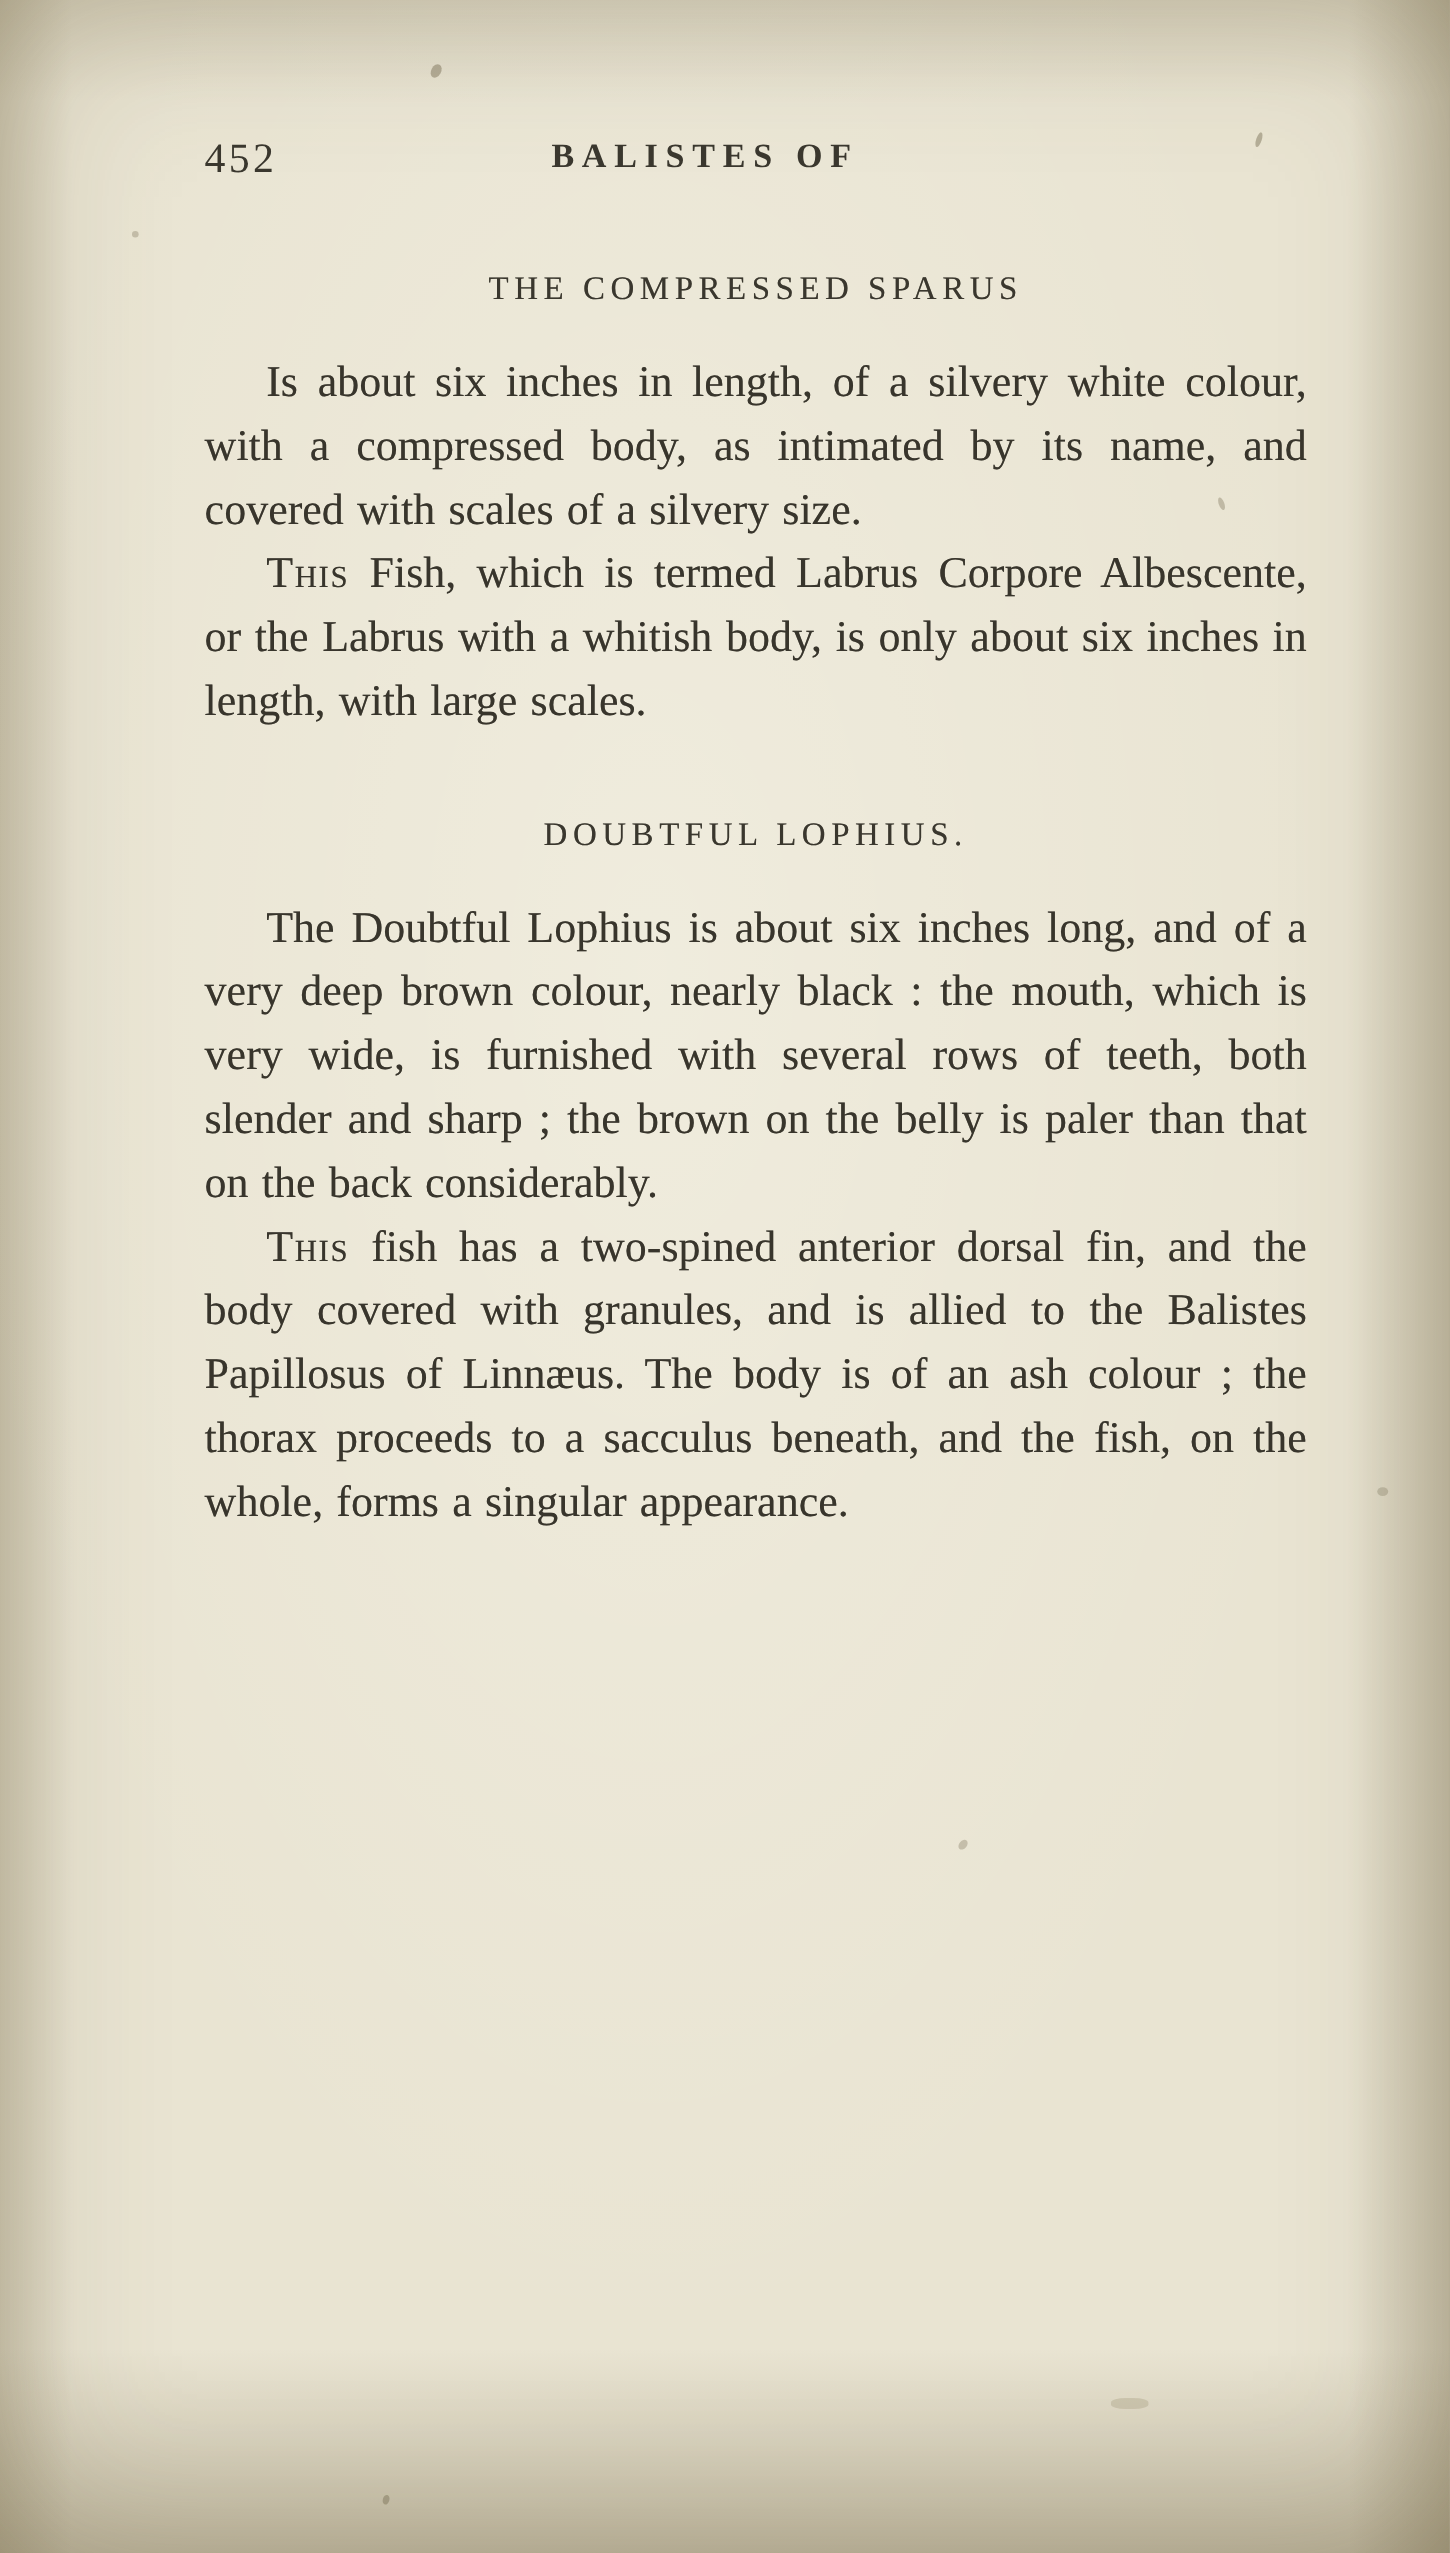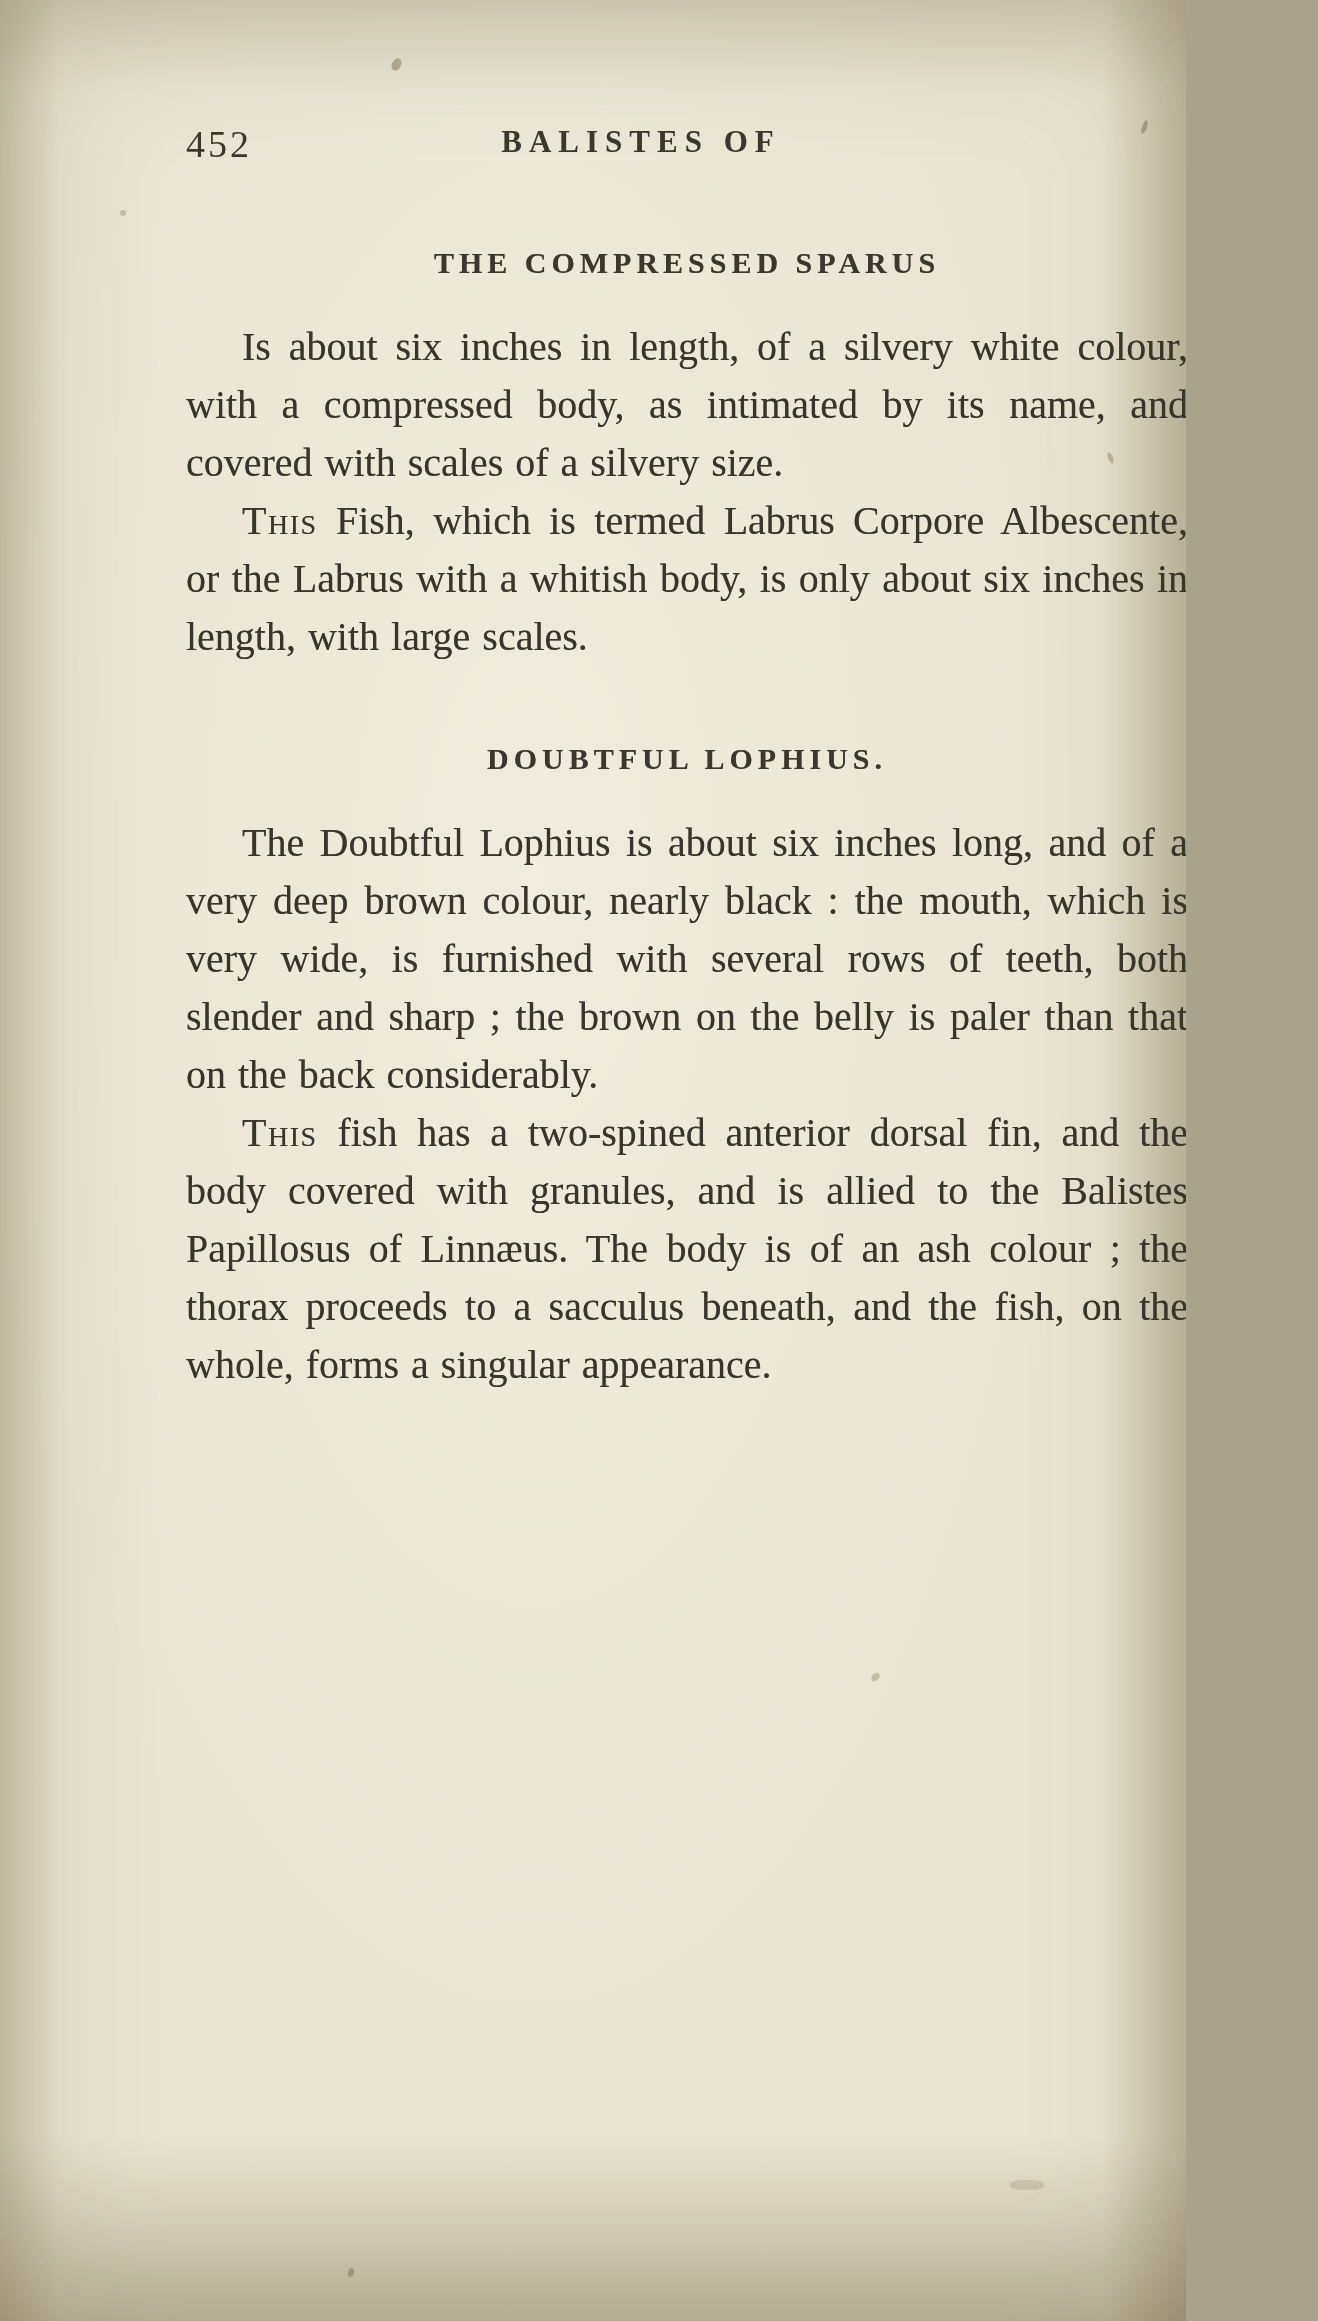--- a/index.html
+++ b/index.html
@@ -2,21 +2,21 @@
 <html><head>
 <meta charset="utf-8">
 <style>
   html, body {
     margin: 0;
     padding: 0;
     background: #a9a28d;
   }
   .paper {
     position: relative;
-    width: 1186px;
+    width: 1318px;
     height: 2321px;
     margin: 0;
     overflow: hidden;
     background:
       radial-gradient(ellipse at 45% 38%, rgba(255,255,248,0.30), rgba(255,255,248,0) 62%),
       linear-gradient(to right, rgba(110,96,58,0.20), rgba(110,96,58,0) 5%, rgba(110,96,58,0) 93%, rgba(100,86,50,0.26)),
       linear-gradient(to bottom, rgba(110,96,58,0.12), rgba(110,96,58,0) 4%, rgba(110,96,58,0) 92%, rgba(100,86,50,0.30)),
       #e9e4d2;
     box-shadow: inset 0 0 150px rgba(98,86,52,0.30);
     font-family: "Liberation Serif", "DejaVu Serif", serif;
@@ -57,21 +57,21 @@
     text-shadow: 0 0 0.6px rgba(56,53,44,0.55);
     word-spacing: 2px;
   }
   p.indent {
     text-indent: 56px;
   }
   h2.section-heading {
     margin: 76px 0 38px 0;
     text-align: center;
     font-size: 30px;
-    font-weight: 700;
+    font-weight: 400;
     letter-spacing: 5px;
     color: #3a372e;
     text-shadow: 0 0 0.6px rgba(58,55,46,0.5);
   }
   .lead {
     font-variant: small-caps;
     letter-spacing: 1.5px;
   }
   
   .speck {

